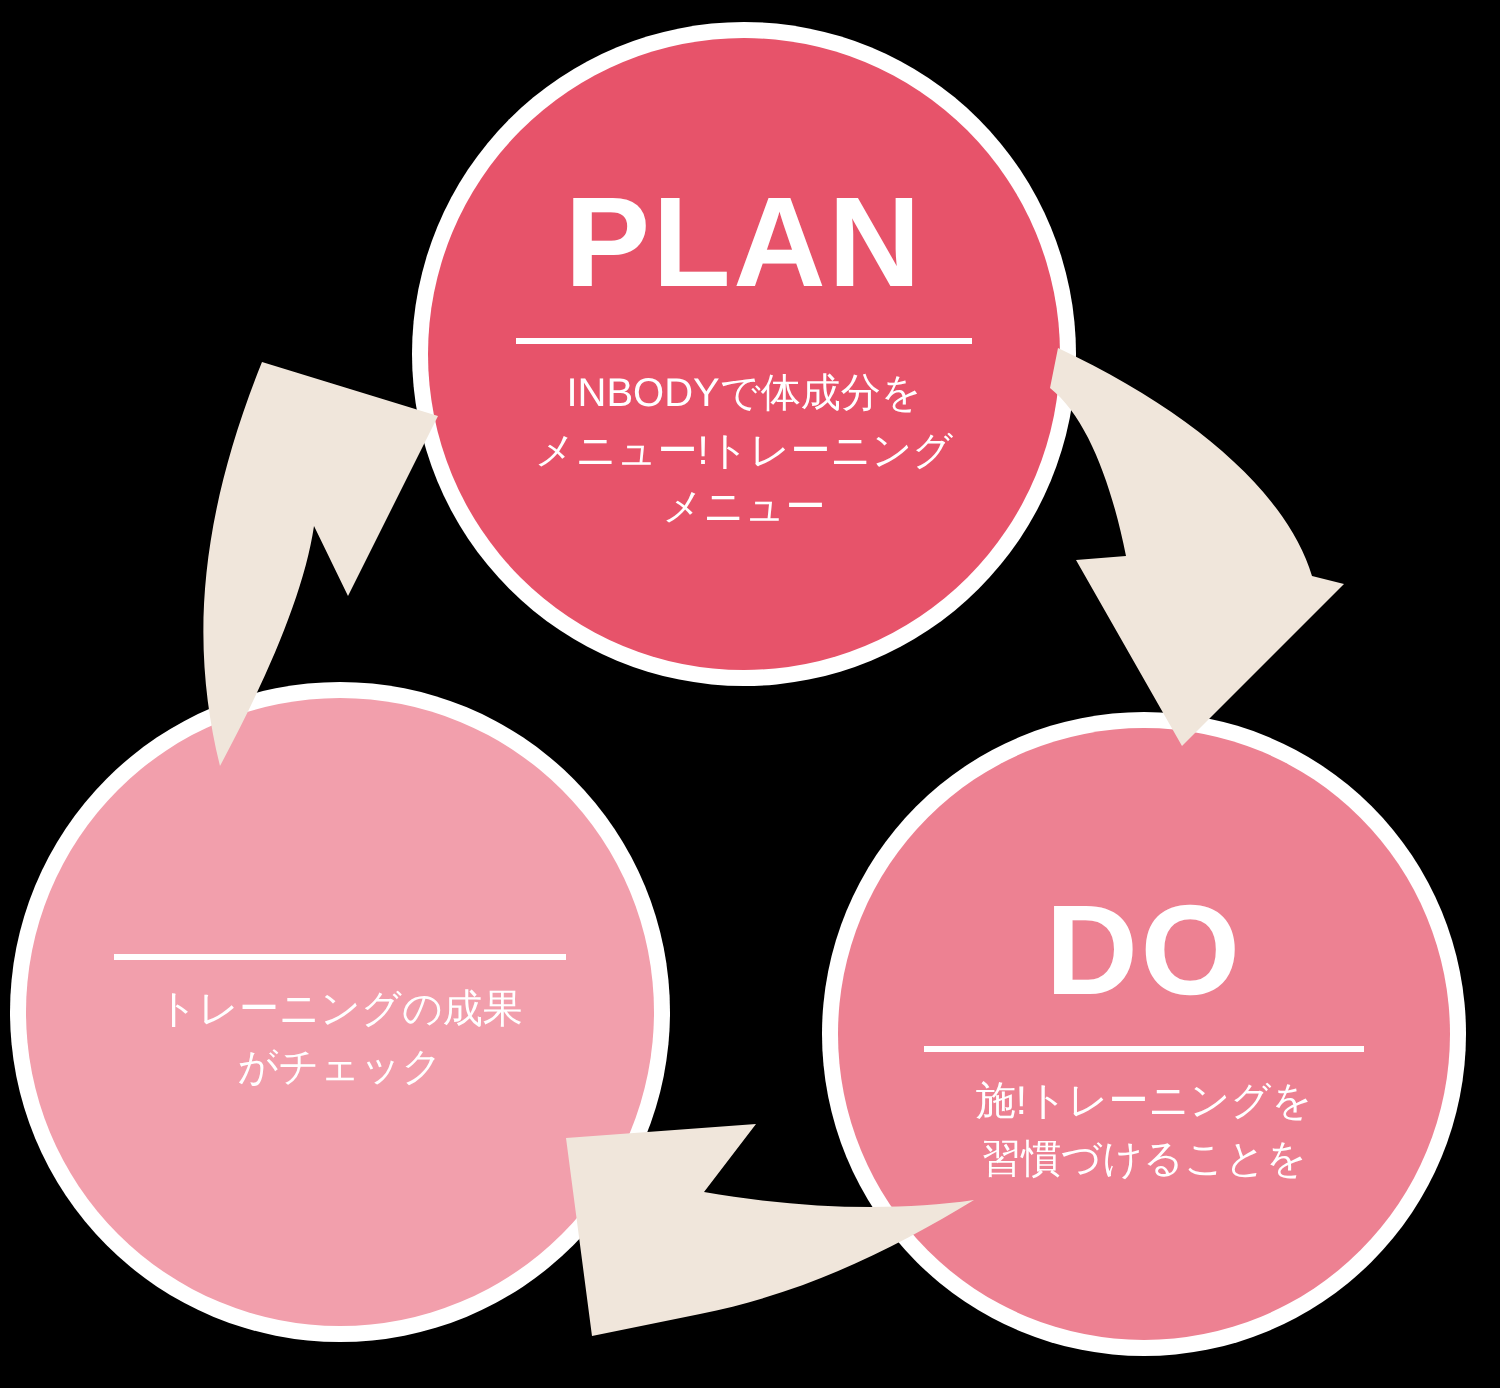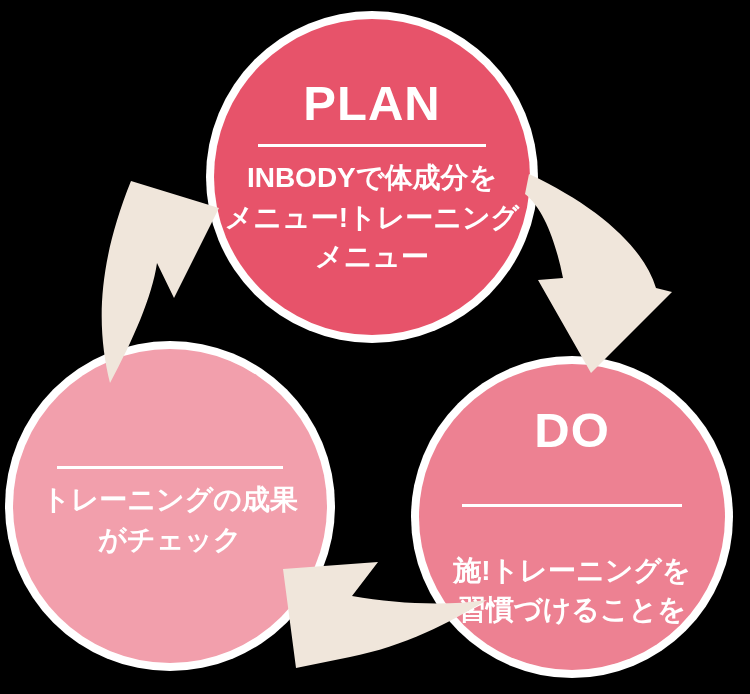--- a/index.html
+++ b/index.html
@@ -22,42 +22,41 @@
     text-align:center;
     z-index:1;
   }
   .circle-plan{
     left:214px;top:19px;width:316px;height:316px;
     background:#e7536a;
   }
   .circle-do{
     left:419px;top:364px;width:306px;height:306px;
     background:#ed8192;
-    gap:33px;
   }
   .circle-check{
     left:13px;top:349px;width:314px;height:314px;
     background:#f29fac;
   }
   .circle .title{
-    font-size:49px;
+    font-size:64px;
     font-weight:bold;
     letter-spacing:0.02em;
     line-height:1.1;
   }
   .circle .divider{
     width:72%;
     height:3px;
     background:#ffffff;
     margin:13px auto 11px auto;
   }
   .circle .desc{
     margin:0;
-    font-size:28px;
-    font-weight:bold;
+    font-size:20px;
+    font-weight:normal;
     line-height:1.42;
   }
   .circle .desc span{display:block;}
   .arrows{
     position:absolute;
     left:0;top:0;
     z-index:2;
     pointer-events:none;
   }
   .arrow{fill:#f0e6db;}

